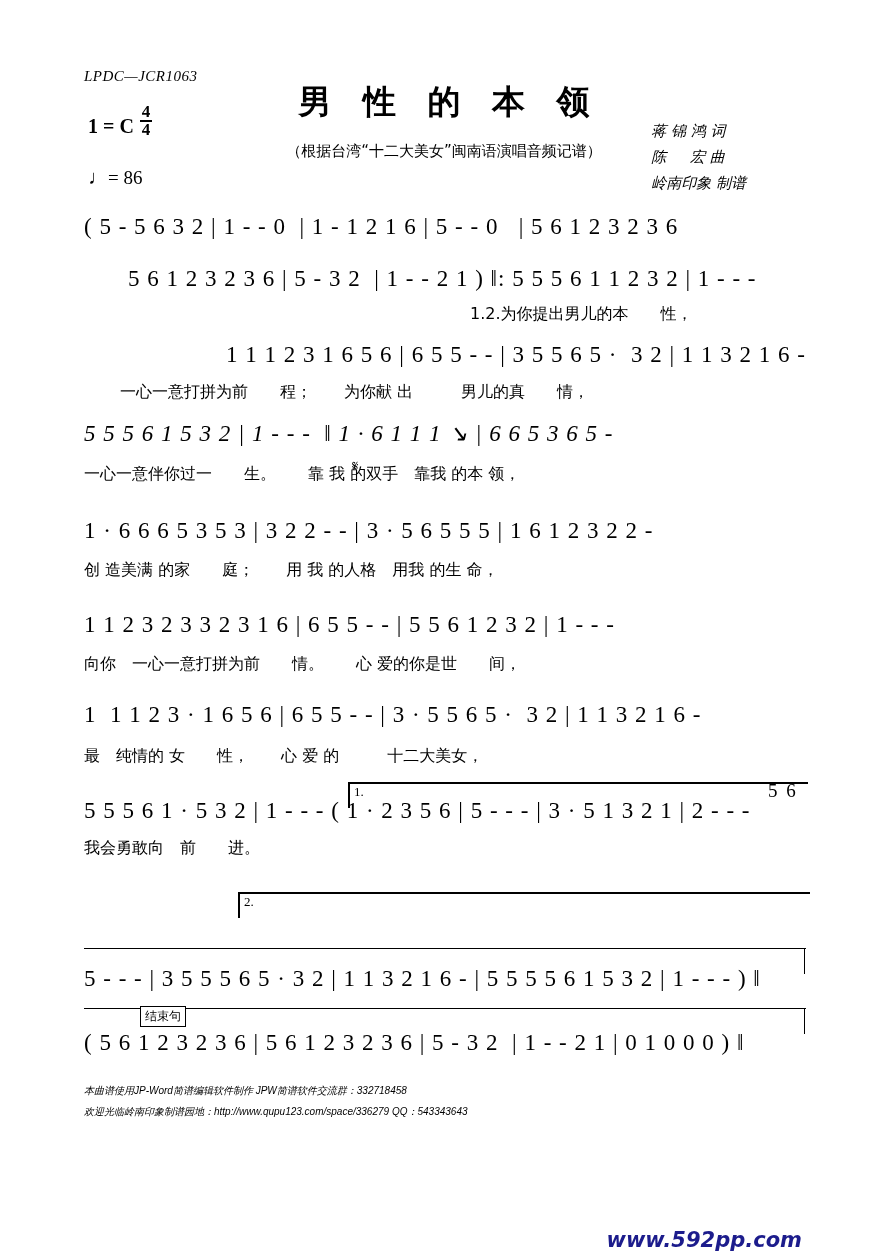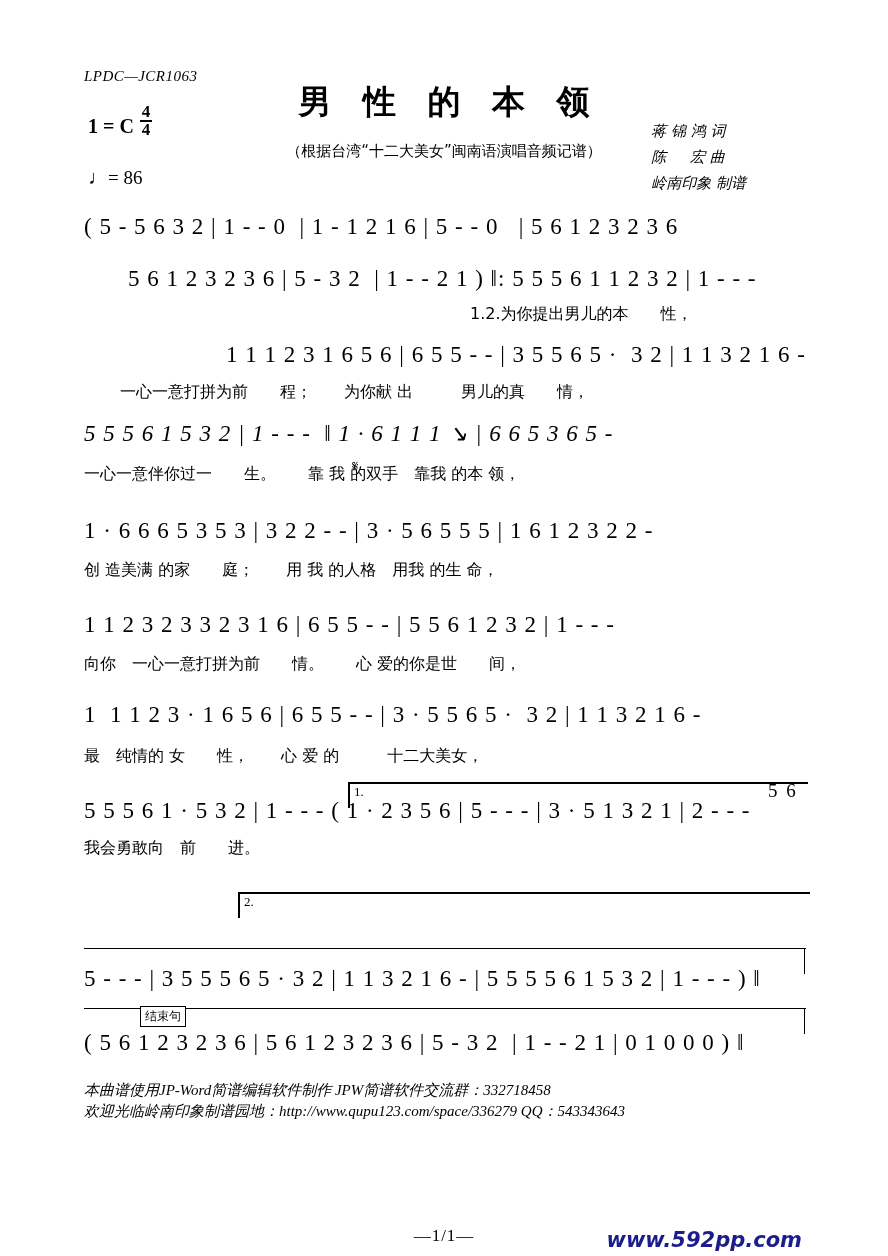--- a/index.html
+++ b/index.html
@@ -128,22 +128,22 @@
     font-size: 12px;
     font-family: "DejaVu Sans", sans-serif;
     padding: 1px 4px;
     background: #fff;
   }
 
   
   .footer {
     position: absolute;
     left: 84px; top: 1072px;
-    font-family: Liberation Serif, serif;
-    font-size: 15px;
+    font-family: Liberation Sans, sans-serif;
+    font-size: 10px;
     font-style: italic;
     line-height: 21px;
   }
   .pagenum {
     position: absolute;
     left: 0; top: 1218px;
     width: 888px;
     text-align: center;
     font-size: 17px;
     font-family: "Liberation Serif", serif;
@@ -230,17 +230,16 @@
   <div style="position:absolute; left:804px; top:1000px; width:0; height:26px; border-left:1.5px solid #000;"></div>
   <div class="coda-box" style="left:92px; top:998px;margin-left:48px;">结束句</div>
 
   <div class="sysline notes" style="top:1022px;">( 5 6 1 2 3 2 3 6 | 5 6 1 2 3 2 3 6 | 5 - 3 2  | 1 - - 2 1 | 0 1 0 0 0 ) ‖</div>
 
   <div class="footer">
     <div>本曲谱使用JP-Word简谱编辑软件制作         JPW简谱软件交流群：332718458</div>
     <div>欢迎光临岭南印象制谱园地：http://www.qupu123.com/space/336279         QQ：543343643</div>
   </div>
 
-  <div class="pagenum">—1/1—</div>
 
   <div class="watermark">www.592pp.com</div>
 
 </div>
 
 </body></html>

